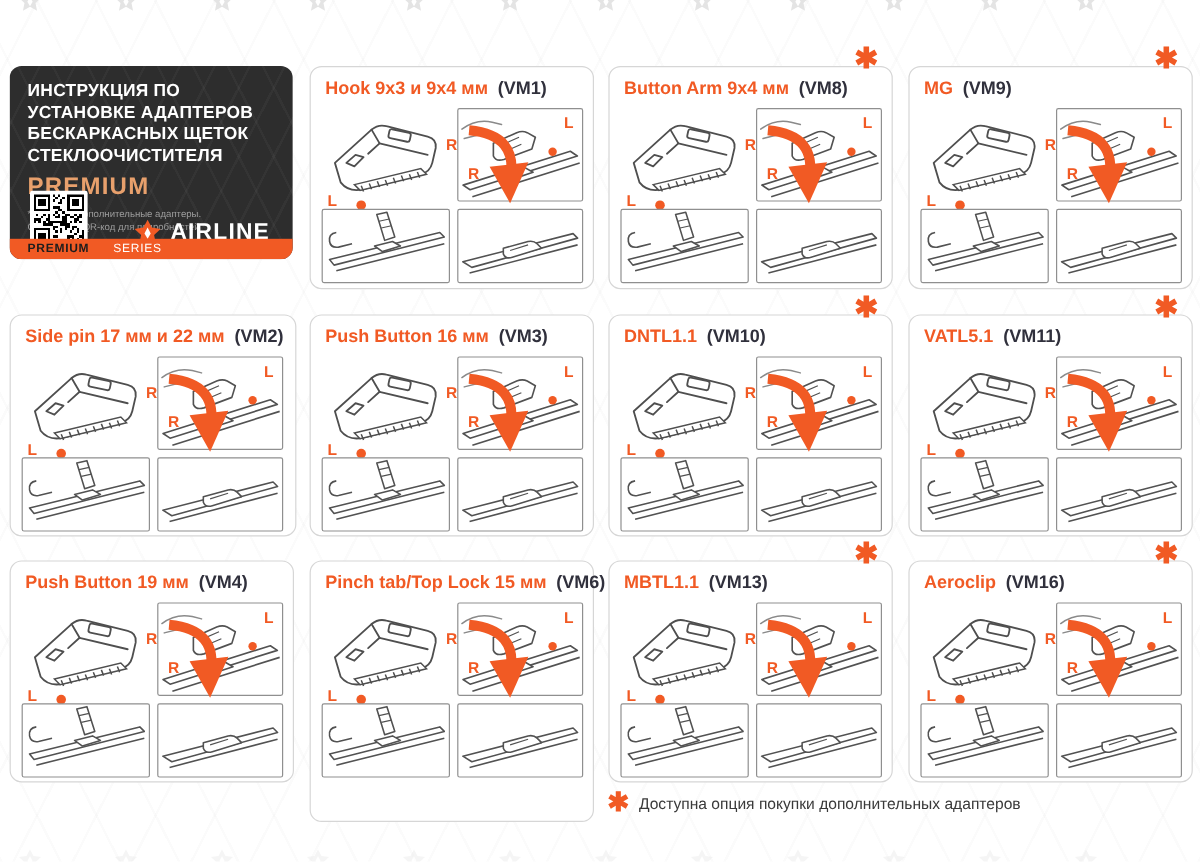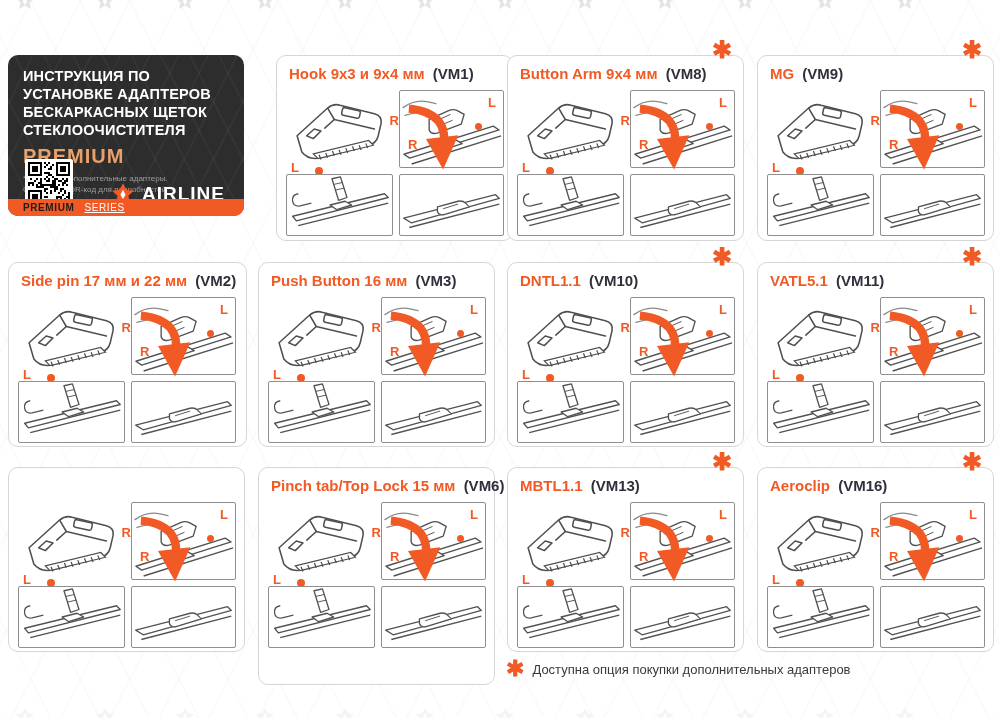--- a/index.html
+++ b/index.html
@@ -40,21 +40,21 @@
   .info-note{margin-top:5px;font-size:8px;line-height:1.4;color:#9d9d9d;}
   .qr{position:absolute;left:17px;top:104px;width:48px;height:48px;background:#fff;border-radius:2px;padding:3px;}
   .qr svg{width:100%;height:100%;display:block;}
   .brand-row{position:absolute;left:102px;top:126px;display:flex;align-items:center;gap:6px;}
   .brand-star{width:26px;height:26px;}
   .brand-star svg{width:100%;height:100%;}
   .brand-text{font-size:19px;font-weight:bold;letter-spacing:1px;color:#fff;}
   .info-footer{position:absolute;left:0;bottom:0;width:100%;height:17px;background:var(--accent);
     display:flex;align-items:center;padding-left:15px;font-size:10px;letter-spacing:.6px;}
   .info-footer .fb{font-weight:bold;color:#1d1d1d;}
-  .info-footer .fr{color:#ffffff;margin-left:10px;text-decoration:underline;}
+  .info-footer .fr{color:#ffffff;margin-left:20px;}
 
   
   .panel{
     position:absolute;background:#fff;border:1.5px solid #d6d6d6;border-radius:10px;
   }
   .pastr{position:absolute;top:-18px;right:11px;color:var(--accent);font-size:24px;font-weight:bold;line-height:1;}
   .ptitle{position:absolute;left:12px;top:9px;font-size:15px;font-weight:bold;white-space:nowrap;}
   .pname{color:var(--accent);}
   .pcode{color:#30303c;margin-left:4px;}
   .illo{position:absolute;}
@@ -349,21 +349,21 @@
     </span>
     <span class="brand-text">AIRLINE</span>
   </div>
   <div class="info-footer">
     <span class="fb">PREMIUM</span>
     <span class="fr">SERIES</span>
   </div>
 </aside>
 
 <main id="panel-grid">
-    <section class="panel" style="left: 276px; top: 55px; width: 237px; height: 186px;">
+    <section class="panel" style="left: 258px; top: 55px; width: 237px; height: 186px;">
 
     <h2 class="ptitle">
       <span class="pname">Hook 9x3 и 9x4 мм</span>
       <span class="pcode">(VM1)</span>
     </h2>
     <div class="illo main-illo">
       <svg viewBox="0 0 118 88">
           <use href="#s-main"></use>
         </svg>
       <span class="lbl lbl-r">R</span>
@@ -610,20 +610,24 @@
         </svg>
     </div>
     <div class="illo sub-box box-br">
       <svg viewBox="0 0 106 64">
           <use href="#s-step3"></use>
         </svg>
     </div>
   </section>
     <section class="panel" style="left: 8px; top: 467px; width: 237px; height: 185px;">
 
+    <h2 class="ptitle">
+      <span class="pname">Push Button 19 мм</span>
+      <span class="pcode">(VM4)</span>
+    </h2>
     <div class="illo main-illo">
       <svg viewBox="0 0 118 88">
           <use href="#s-main"></use>
         </svg>
       <span class="lbl lbl-r">R</span>
       <span class="lbl lbl-l">L</span>
       <span class="dot"></span>
     </div>
     <div class="illo sub-box box-tr">
       <svg viewBox="0 0 106 76">

